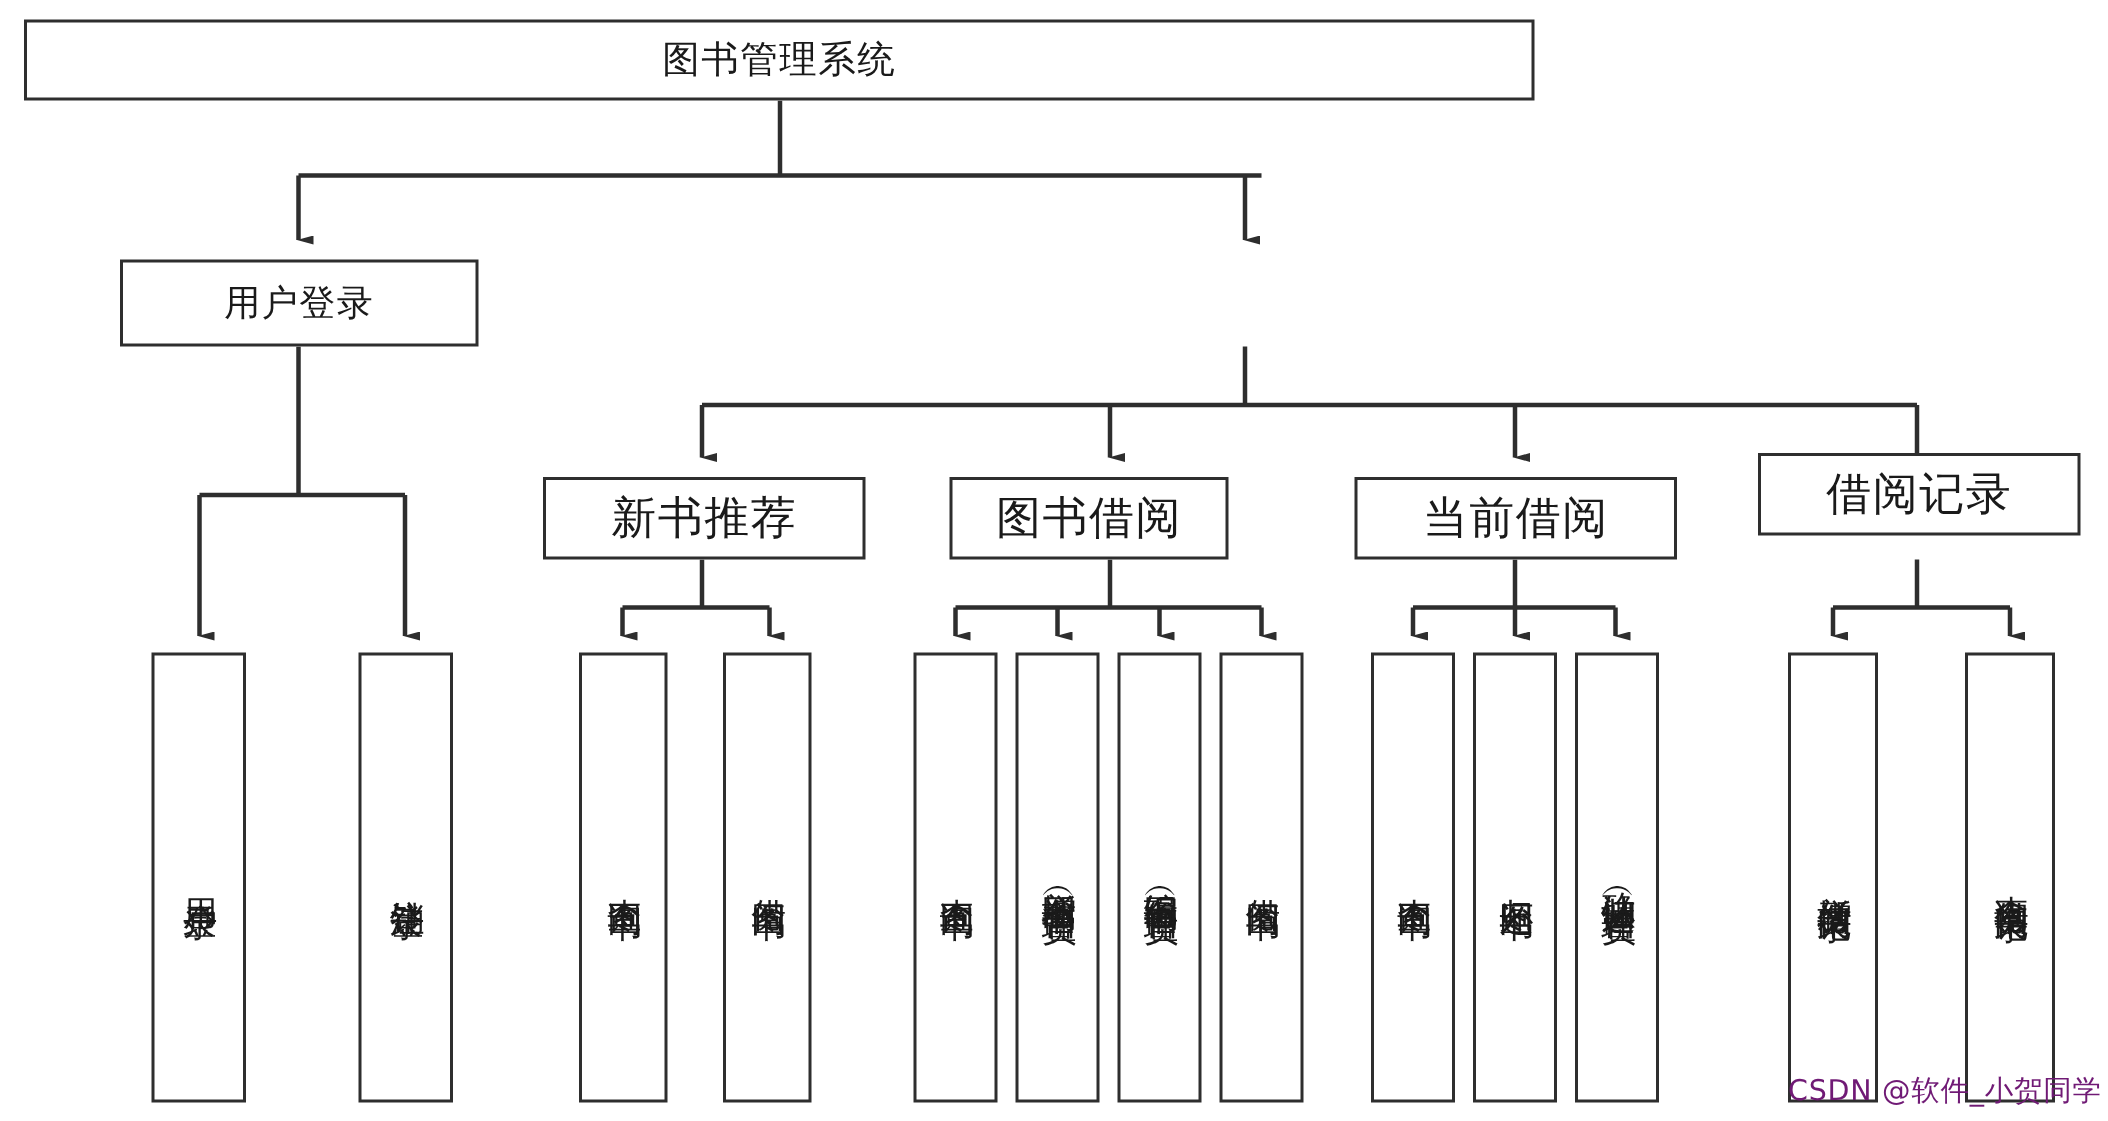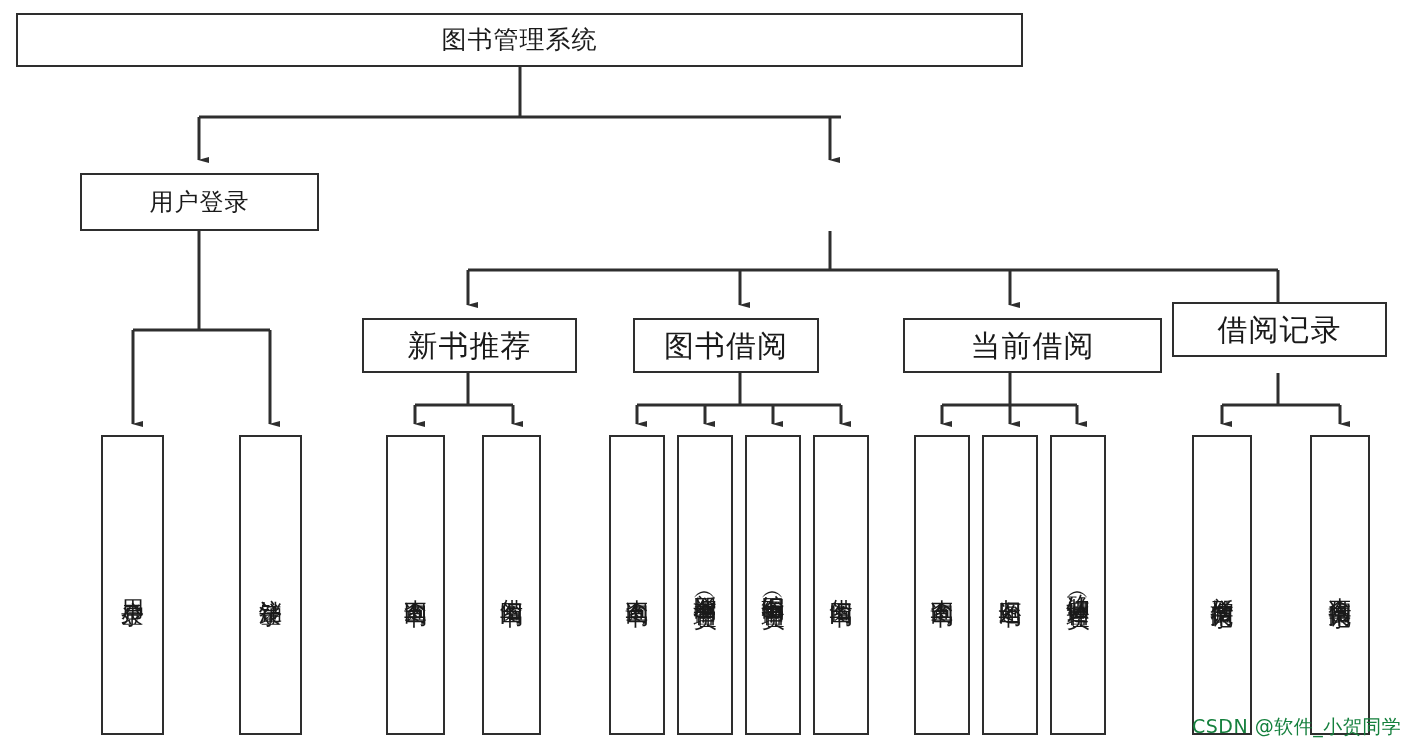--- a/index.html
+++ b/index.html
@@ -61,21 +61,21 @@
     writing-mode: vertical-rl;
     text-orientation: upright;
     line-height: 1.18;
     letter-spacing: 2px;
     white-space: pre;
     max-height: 100%;
   }
   .watermark {
     position: absolute;
     font-size: 19px;
-    color: #15803d;
+    color: #701a75;
     letter-spacing: 0.5px;
     white-space: nowrap;
     pointer-events: none;
   }
 </style>
 </head>
 <body>
 
 <div id="canvas">
 
@@ -136,21 +136,21 @@
   <div class="node node-l2" style="left:80px; top:173px; width:239px; height:58px;">
     <span class="label">用户登录</span>
   </div>
 
   <div class="node node-l3" style="left:362px; top:318px; width:215px; height:55px;">
     <span class="label">新书推荐</span>
   </div>
   <div class="node node-l3" style="left:633px; top:318px; width:186px; height:55px;">
     <span class="label">图书借阅</span>
   </div>
-  <div class="node node-l3" style="left:903px; top:318px; width:259px; height:55px;">
+  <div class="node node-l3" style="left:903px; top:318px; width:215px; height:55px;">
     <span class="label">当前借阅</span>
   </div>
   <div class="node node-l3" style="left:1172px; top:302px; width:215px; height:55px;">
     <span class="label">借阅记录</span>
   </div>
 
   <div class="node node-leaf" style="left:101px; top:435px; width:63px; height:300px;">
     <span class="label">用户登录</span>
   </div>
   <div class="node node-leaf" style="left:239px; top:435px; width:63px; height:300px;">

